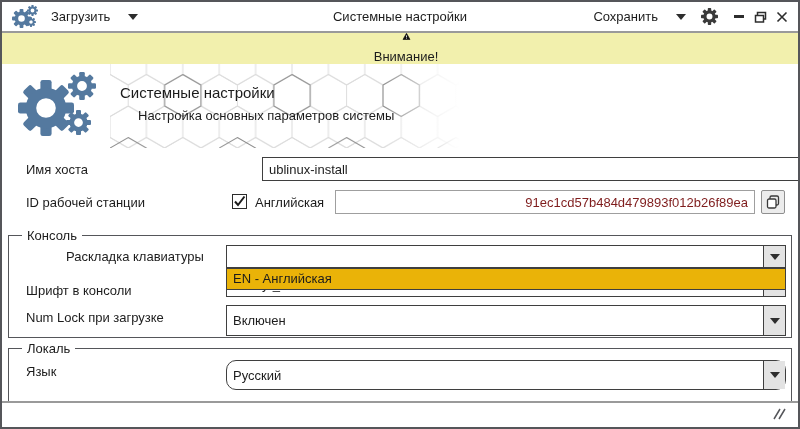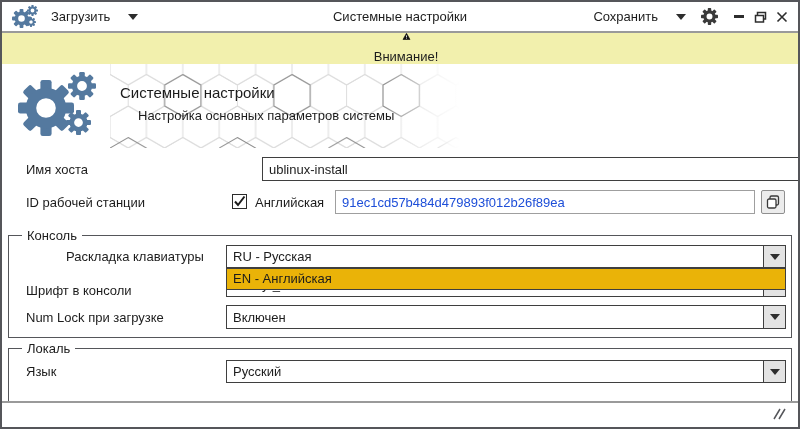--- a/index.html
+++ b/index.html
@@ -28,21 +28,21 @@
   .logo{position:absolute;left:16px;top:8px;}
   .hd-title{position:absolute;left:118px;top:20px;font-size:15px;z-index:2;}
   .hd-sub{position:absolute;left:136px;top:44px;font-size:13px;z-index:2;}
   
   .group{position:absolute;left:6px;width:784px;border:1px solid #55565a;box-sizing:border-box;background:transparent;}
   .group-legend{position:absolute;top:-8px;left:13px;background:#fff;padding:0 5px;font-size:13px;line-height:15px;}
   .flabel{position:absolute;left:24px;display:flex;align-items:center;}
   
   .ti{position:absolute;box-sizing:border-box;border:1px solid #3f3f3f;background:#fff;
     font-family:"Liberation Sans",sans-serif;font-size:13px;color:#1c1c1c;padding:0 6px;outline:none;}
-  .ti.disabled{border-color:#9f9f9f;color:#1d4ed8;}
+  .ti.disabled{border-color:#9f9f9f;color:#7f1d1d;text-align:right;}
   .combo{position:absolute;box-sizing:border-box;border:1px solid #3f3f3f;background:#fff;}
   .combo-text{position:absolute;left:6px;top:0;bottom:0;display:flex;align-items:center;white-space:nowrap;}
   .combo-btn{position:absolute;right:0;top:0;bottom:0;width:21px;background:#e3e3e3;border-left:1px solid #3f3f3f;
     display:flex;align-items:center;justify-content:center;}
   .droplist{position:absolute;box-sizing:border-box;border:1px solid #3f3f3f;background:#eab308;z-index:6;}
   .drop-item{padding-left:6px;line-height:20px;white-space:nowrap;}
   .checkbox{position:absolute;width:15px;height:15px;box-sizing:border-box;border:1.6px solid #2b2b2b;background:#fff;
     display:flex;align-items:center;justify-content:center;}
   .copybtn{position:absolute;width:24px;height:24px;box-sizing:border-box;border:1px solid #8f8f8f;background:#ececec;
     display:flex;align-items:center;justify-content:center;border-radius:2px;}
@@ -168,48 +168,47 @@
       <rect x="5" y="2" width="8.5" height="9" rx="1.5" fill="none" stroke="#3a3a3a" stroke-width="1.3"></rect>
       <rect x="2.5" y="5" width="8.5" height="9" rx="1.5" fill="#fff" stroke="#3a3a3a" stroke-width="1.3"></rect>
     </svg>
   </div>
 
   <div class="group" style="top:233px;height:103px;">
     <span class="group-legend">Консоль</span>
   </div>
   <div class="flabel" style="top:243px;height:22px;margin-left:40px;">Раскладка клавиатуры</div>
   <div class="combo" style="left:224px;top:243px;width:560px;height:23px;">
-    <span class="combo-text">RU - Русская</span>
     <span class="combo-btn">
         <span class="tri-down"></span>
       </span>
   </div>
   <div class="droplist" style="left:224px;top:266px;width:560px;height:22px;">
     <div class="drop-item">EN - Английская</div>
   </div>
   <div class="combo obscured" style="left:224px;top:272px;width:560px;height:23px;">
     <span class="combo-text">UniCyr_8x16</span>
     <span class="combo-btn">
         <span class="tri-down"></span>
       </span>
   </div>
   <div class="flabel" style="top:303px;height:24px;">Num Lock при загрузке</div>
   <div class="flabel" style="top:277px;height:22px;">Шрифт в консоли</div>
-  <div class="combo" style="left:224px;top:303px;width:560px;height:24px;">
+  <div class="combo" style="left:224px;top:303px;width:560px;height:31px;">
     <span class="combo-text">Включен</span>
     <span class="combo-btn">
         <span class="tri-down"></span>
       </span>
   </div>
 
   <div class="group" style="top:346px;height:58px;">
     <span class="group-legend">Локаль</span>
   </div>
   <div class="flabel" style="top:358px;height:23px;">Язык</div>
-  <div class="combo" style="left:224px;top:358px;width:560px;height:23px;">
+  <div class="combo" style="left:224px;top:358px;width:560px;height:30px;border-radius:10px;">
     <span class="combo-text">Русский</span>
     <span class="combo-btn">
         <span class="tri-down"></span>
       </span>
   </div>
 
   <div class="statusline"></div>
   <div class="statusbar">
     <svg class="grip" width="18" height="14">
       <path d="M4,12 L10,2 M9,12 L15,2" stroke="#55565a" stroke-width="1.5"></path>

